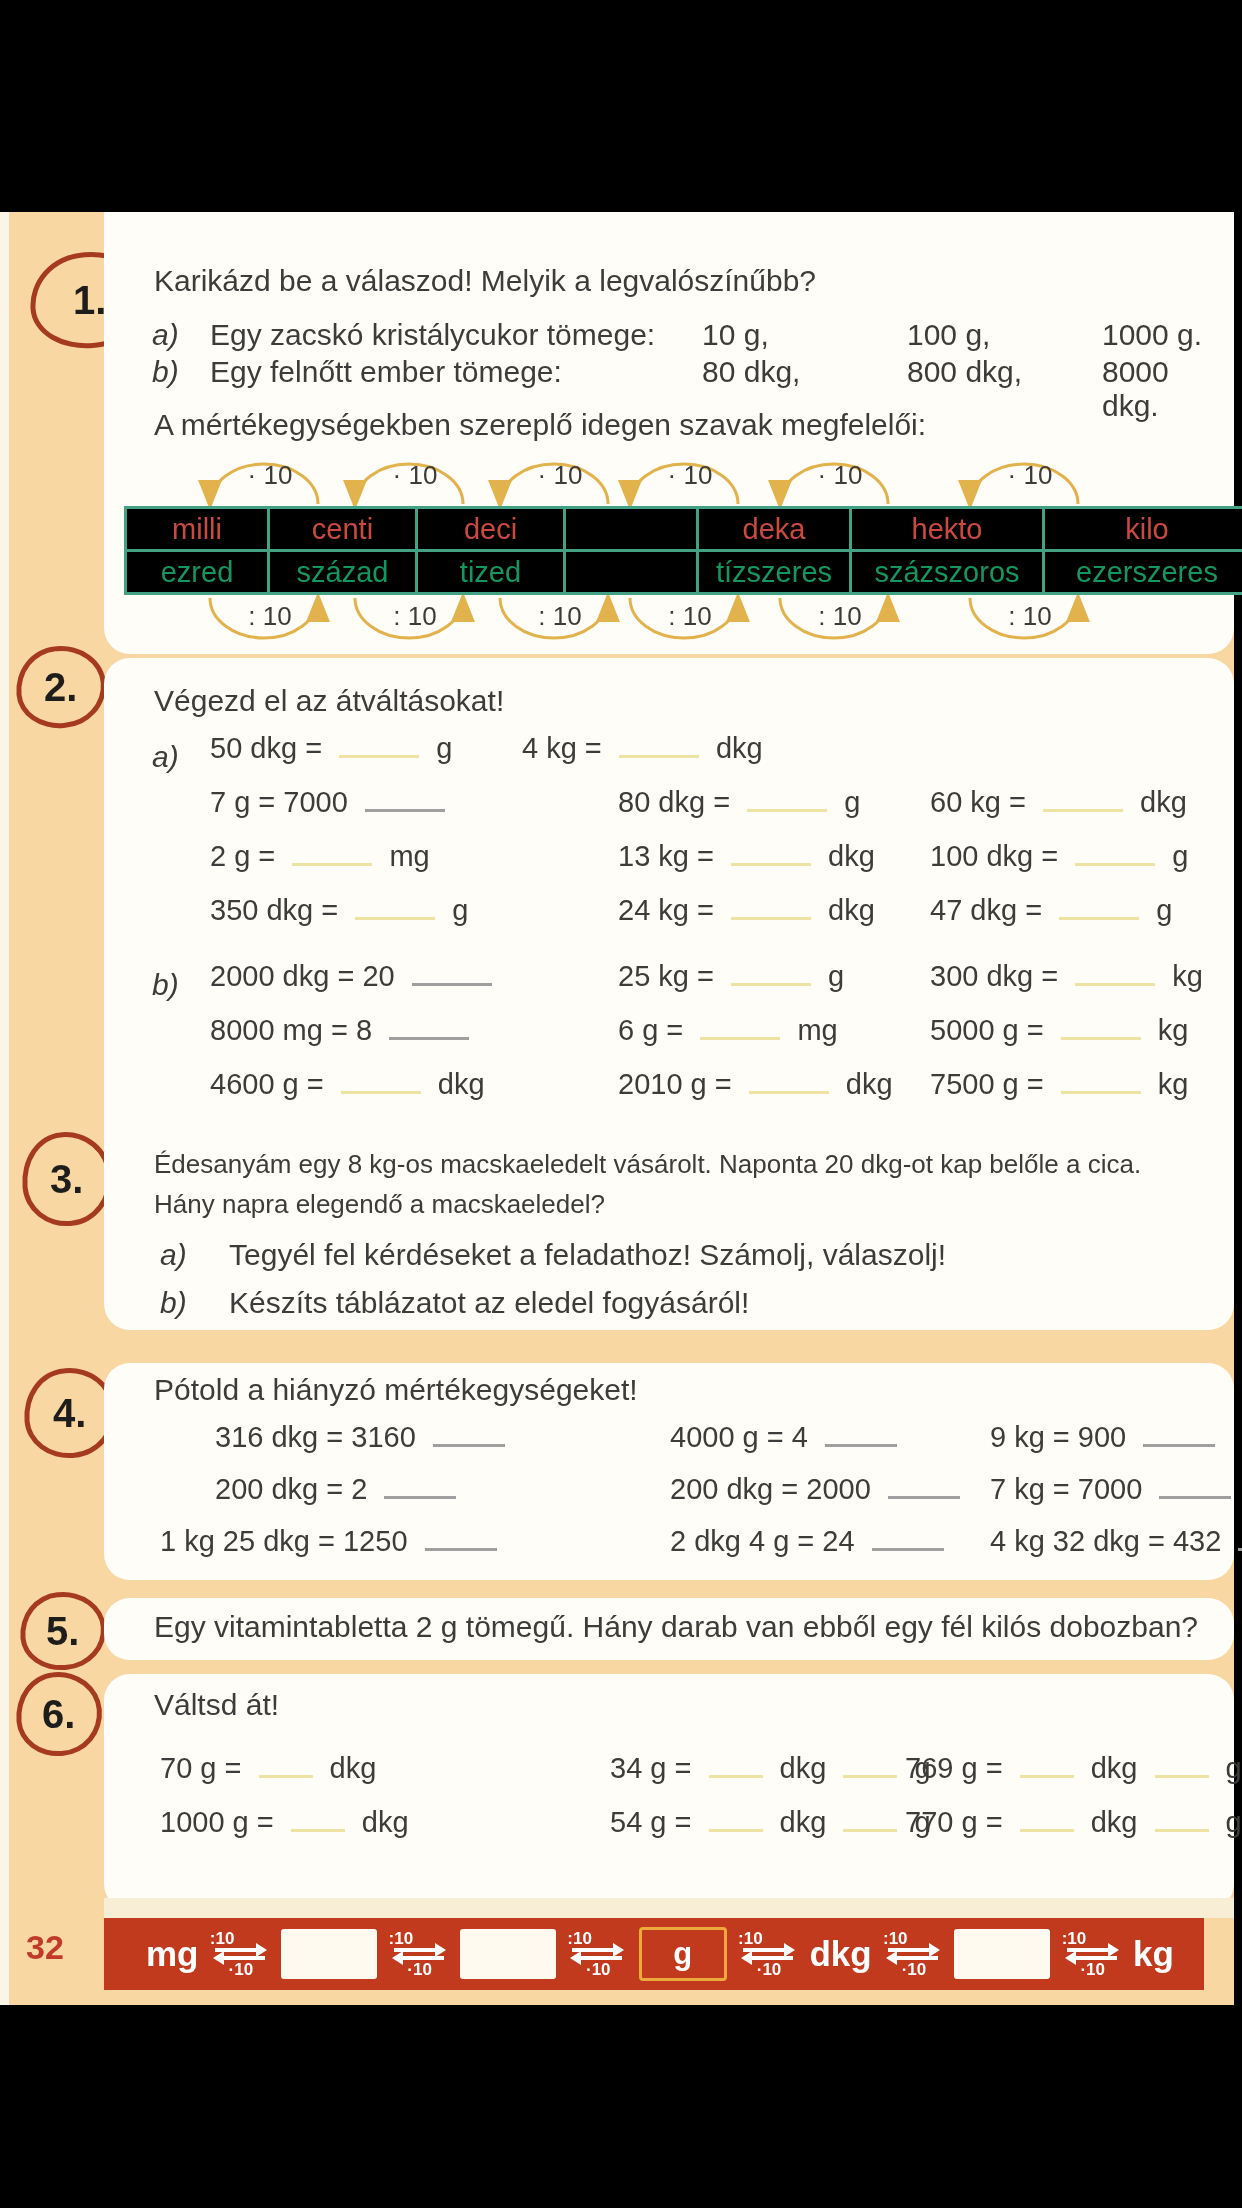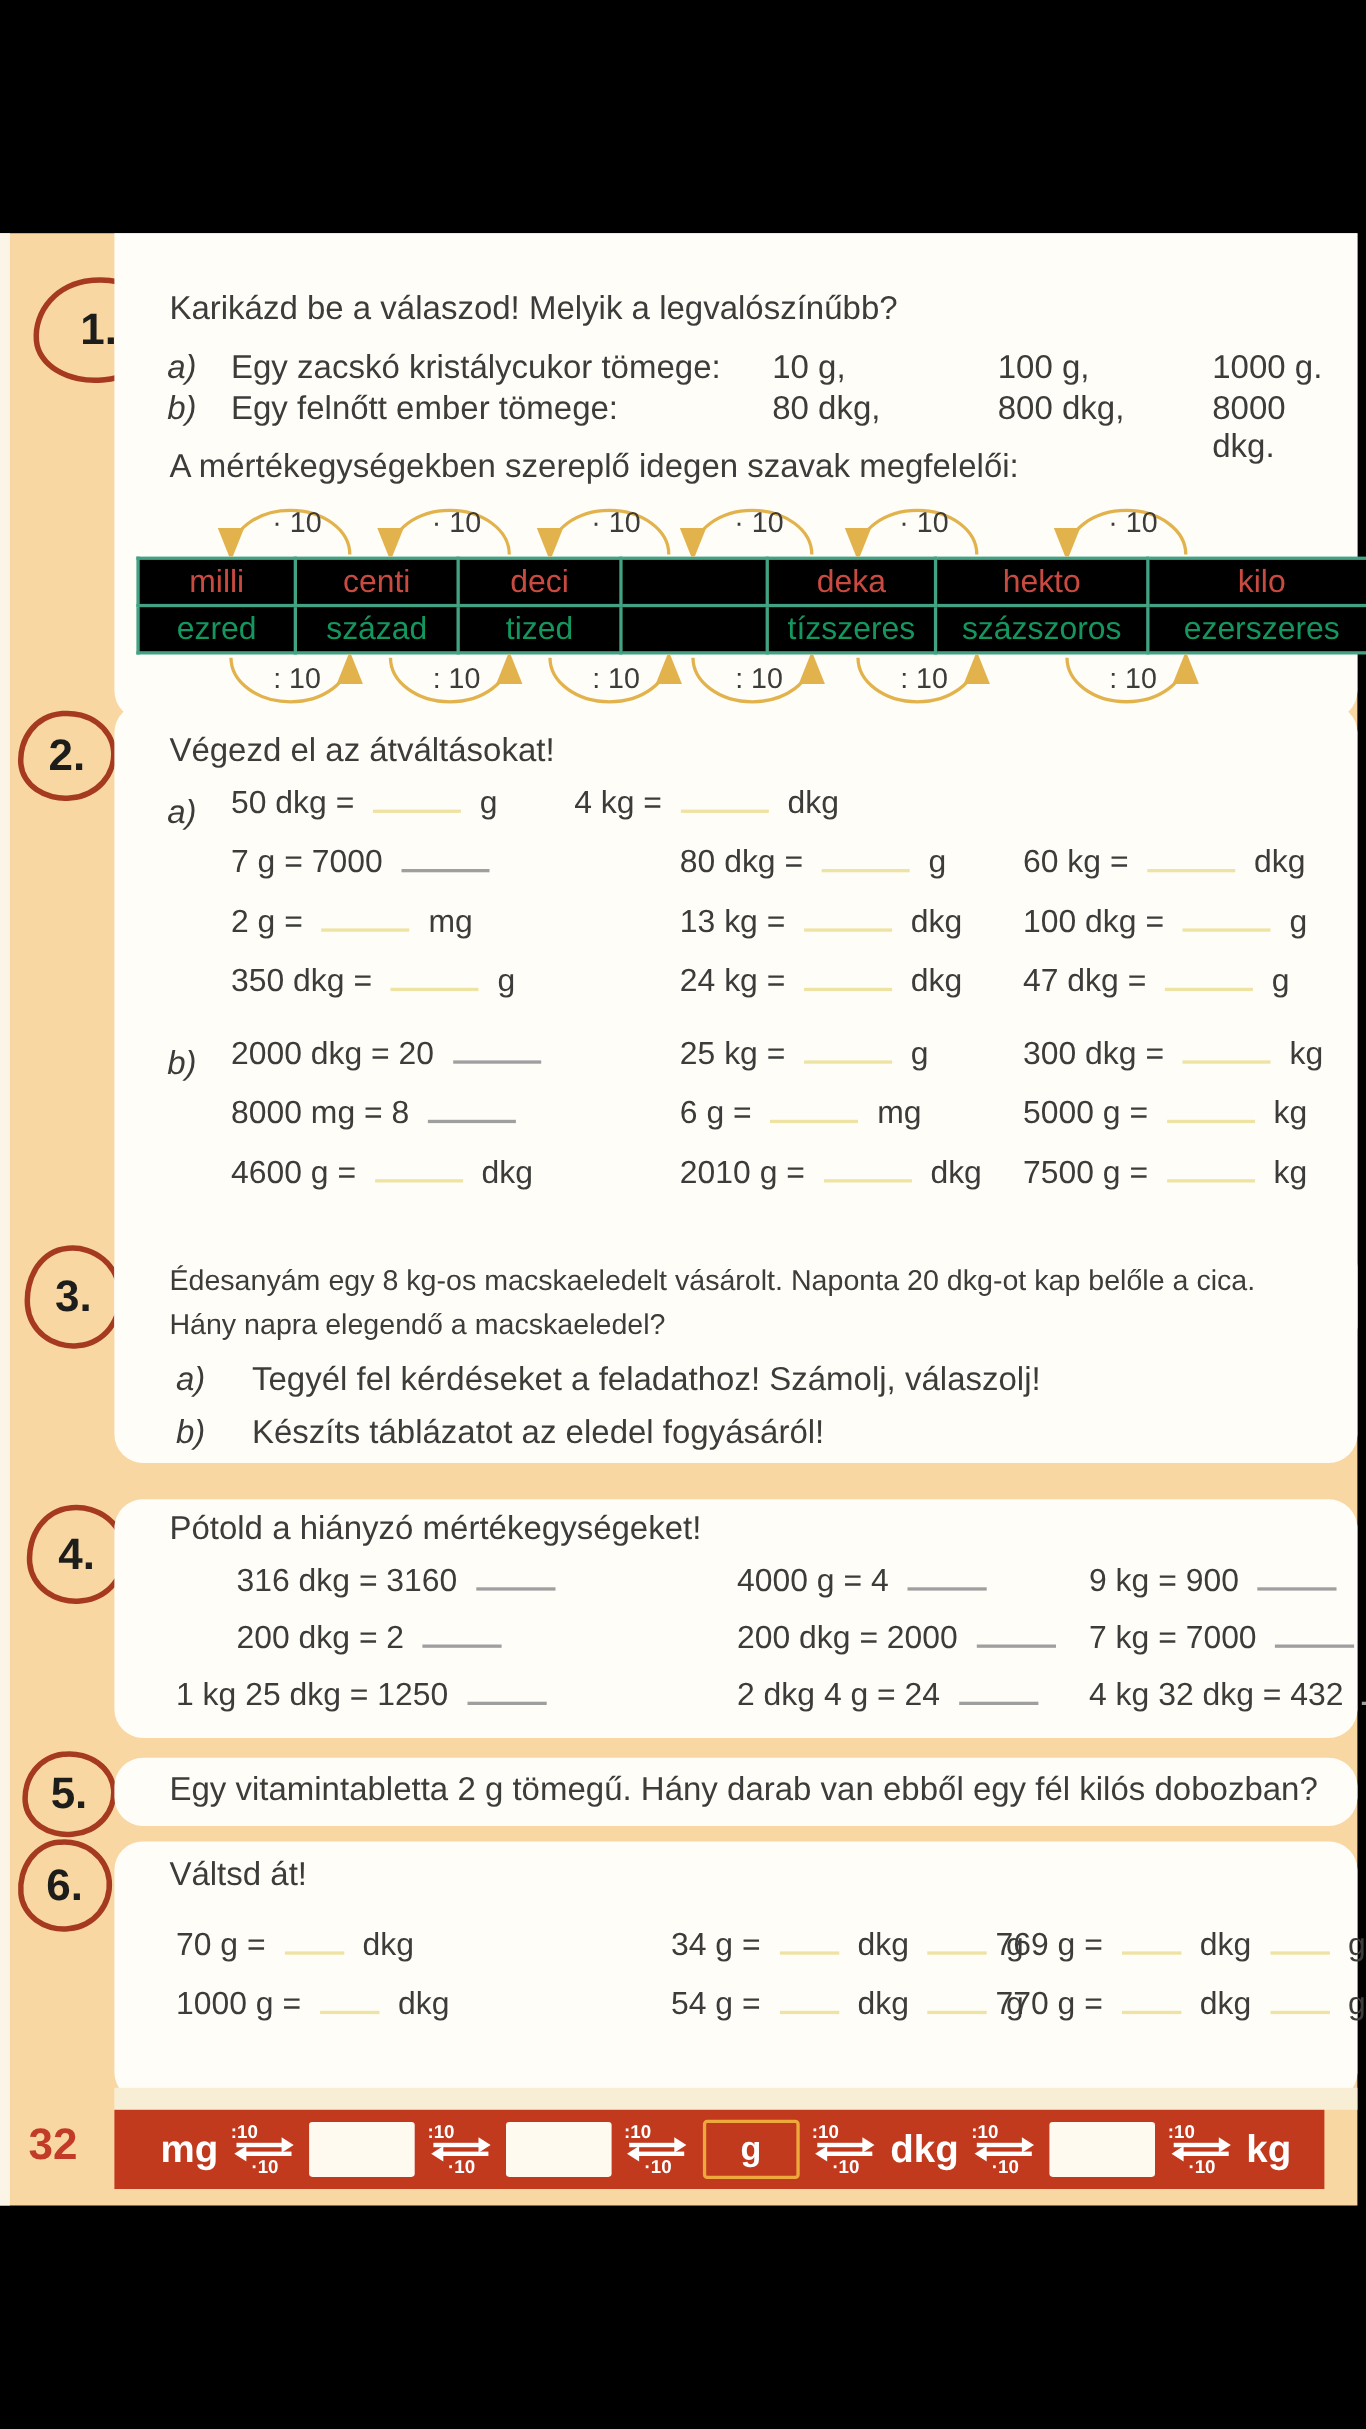--- a/index.html
+++ b/index.html
@@ -2,21 +2,21 @@
 <html style="--tan: #f8d7a2; --circ: #a53a21; --barred: #c23a1e; --tgreen: #43a284; --tred: #c94a41; --tmean: #13975f; --by: #eee3a2; --bgr: #9f9f9f;"><head>
 <meta charset="utf-8">
 <style>
   html,body{margin:0;padding:0;background:#000}
   #screen{position:relative;width:1242px;height:2208px;background:#000;overflow:hidden;
           font-family:"Liberation Sans",sans-serif;color:#3c3c3b}
   .page{position:absolute;left:0;top:212px;width:1234px;height:1793px;background:var(--tan,#f8d7a2)}
   .page-edge{position:absolute;left:0;top:0;width:9px;height:100%;background:#fbf5e8}
   .card{position:absolute;left:104px;width:1130px;background:#fffdf8;border-radius:26px}
   #card1{top:0;height:442px;border-radius:0 0 26px 26px}
-  #card2{top:428px;height:592px}
+  #card2{top:446px;height:592px}
   #card3{top:914px;height:204px}
   #card4{top:1151px;height:217px}
   #card5{top:1386px;height:62px}
   #card6{top:1462px;height:236px}
   .pale-strip{position:absolute;left:104px;top:1686px;width:1130px;height:20px;background:#f8eed6}
 
   
   .exnum{position:absolute;display:flex;align-items:center;justify-content:center;
          border:5px solid var(--circ,#a53a21);border-radius:48% 52% 50% 50%/56% 50% 52% 46%;
          transform:rotate(-5deg);font-weight:bold;font-size:40px;color:#1d1d1b}
@@ -72,21 +72,21 @@
 
   
   .para{position:absolute;left:50px;font-size:26px;line-height:40px}
   .itemrow{position:absolute;left:56px;font-size:30px}
   .itemrow .it{margin-left:34px}
 
   
   .unit-bar{position:absolute;left:104px;top:1706px;width:1100px;height:72px;
             background:var(--barred,#c23a1e);display:flex;align-items:center;
             justify-content:space-between;padding:0 30px 0 42px;box-sizing:border-box}
-  .page-num{position:absolute;left:26px;top:1716px;font-size:40px;font-weight:bold;color:#c23a28}
+  .page-num{position:absolute;left:26px;top:1716px;font-size:34px;font-weight:bold;color:#c23a28}
   .bar-unit{font-size:35px;font-weight:bold;color:#fff}
   .bar-box{width:96px;height:50px;background:#fefaf0;border-radius:3px}
   .bar-gbox{width:82px;height:48px;border:3px solid #eda93c;border-radius:4px;display:flex;
             align-items:center;justify-content:center;color:#fff;font-weight:bold;font-size:31px}
   .sep{width:60px;display:flex;flex-direction:column;color:#fff;font-weight:bold;
        font-size:17px;line-height:15px}
   .sep .lt{text-align:left;padding-right:2px}
   .sep .lb{text-align:center;padding-left:2px}
   .arrR{position:relative;height:4px;background:#fff;width:42px;margin:2px 13px 2px 5px}
   .arrR::after{content:"";position:absolute;right:-10px;top:-5px;border:7px solid transparent;

